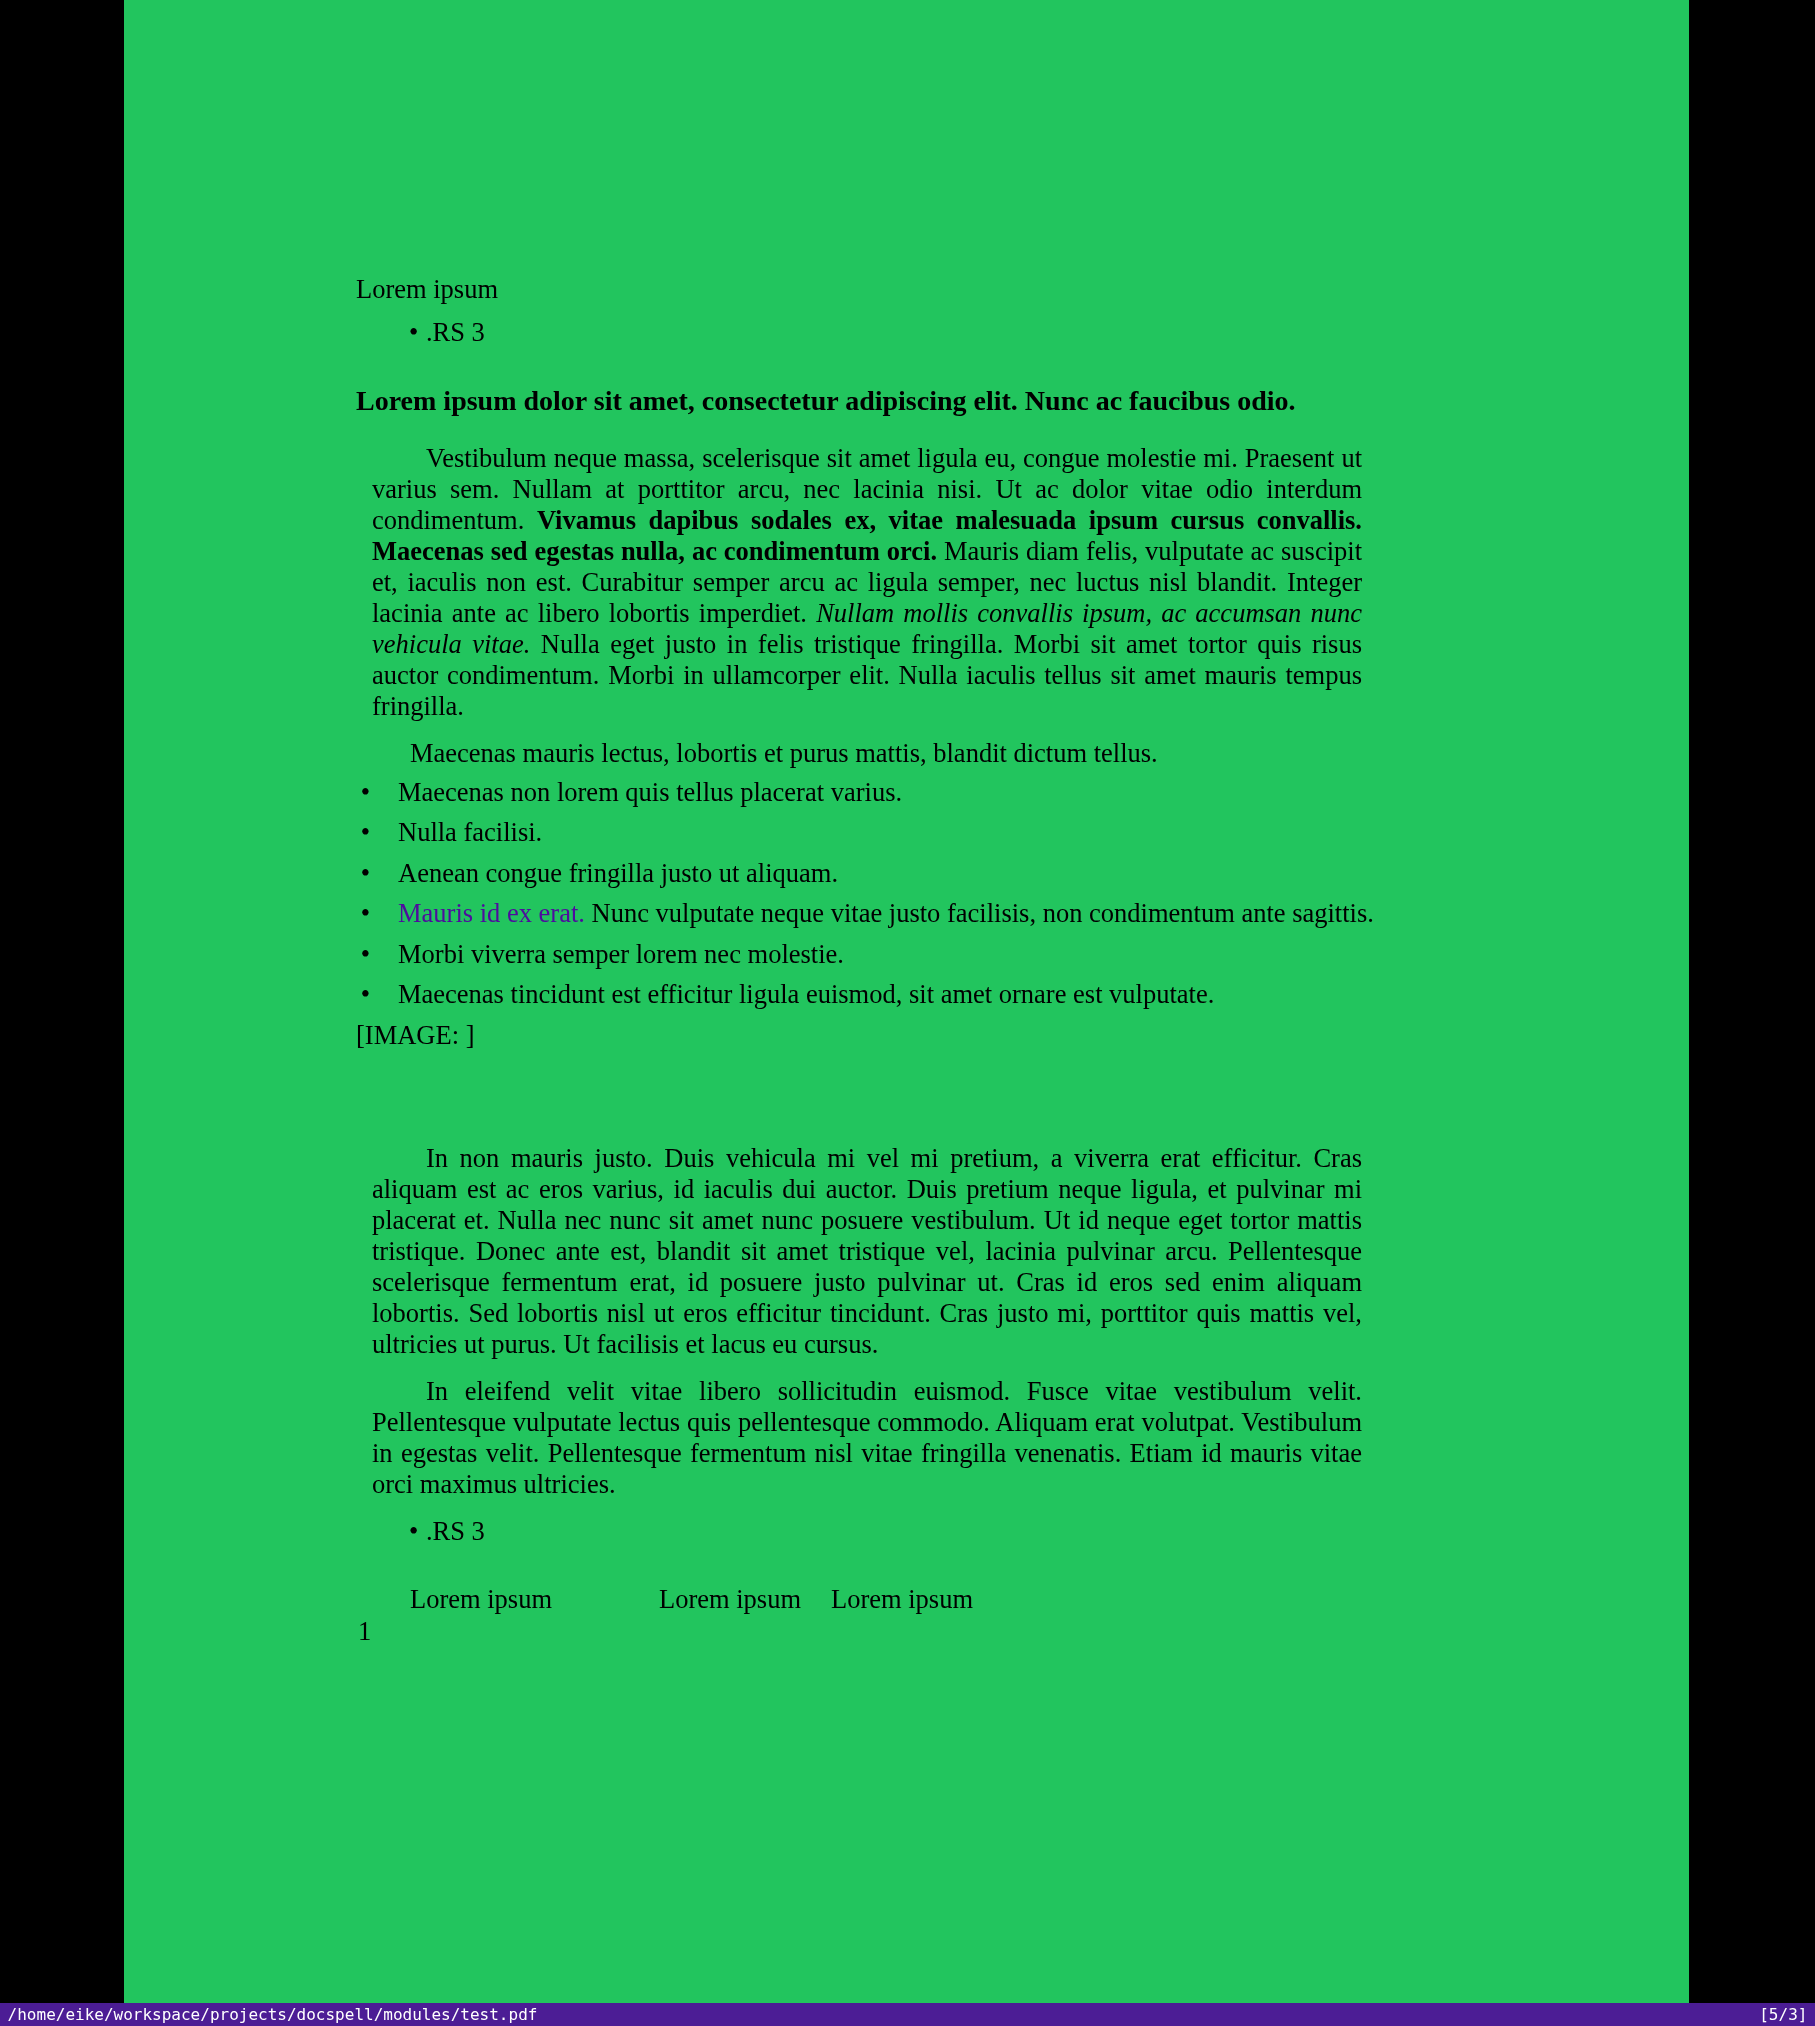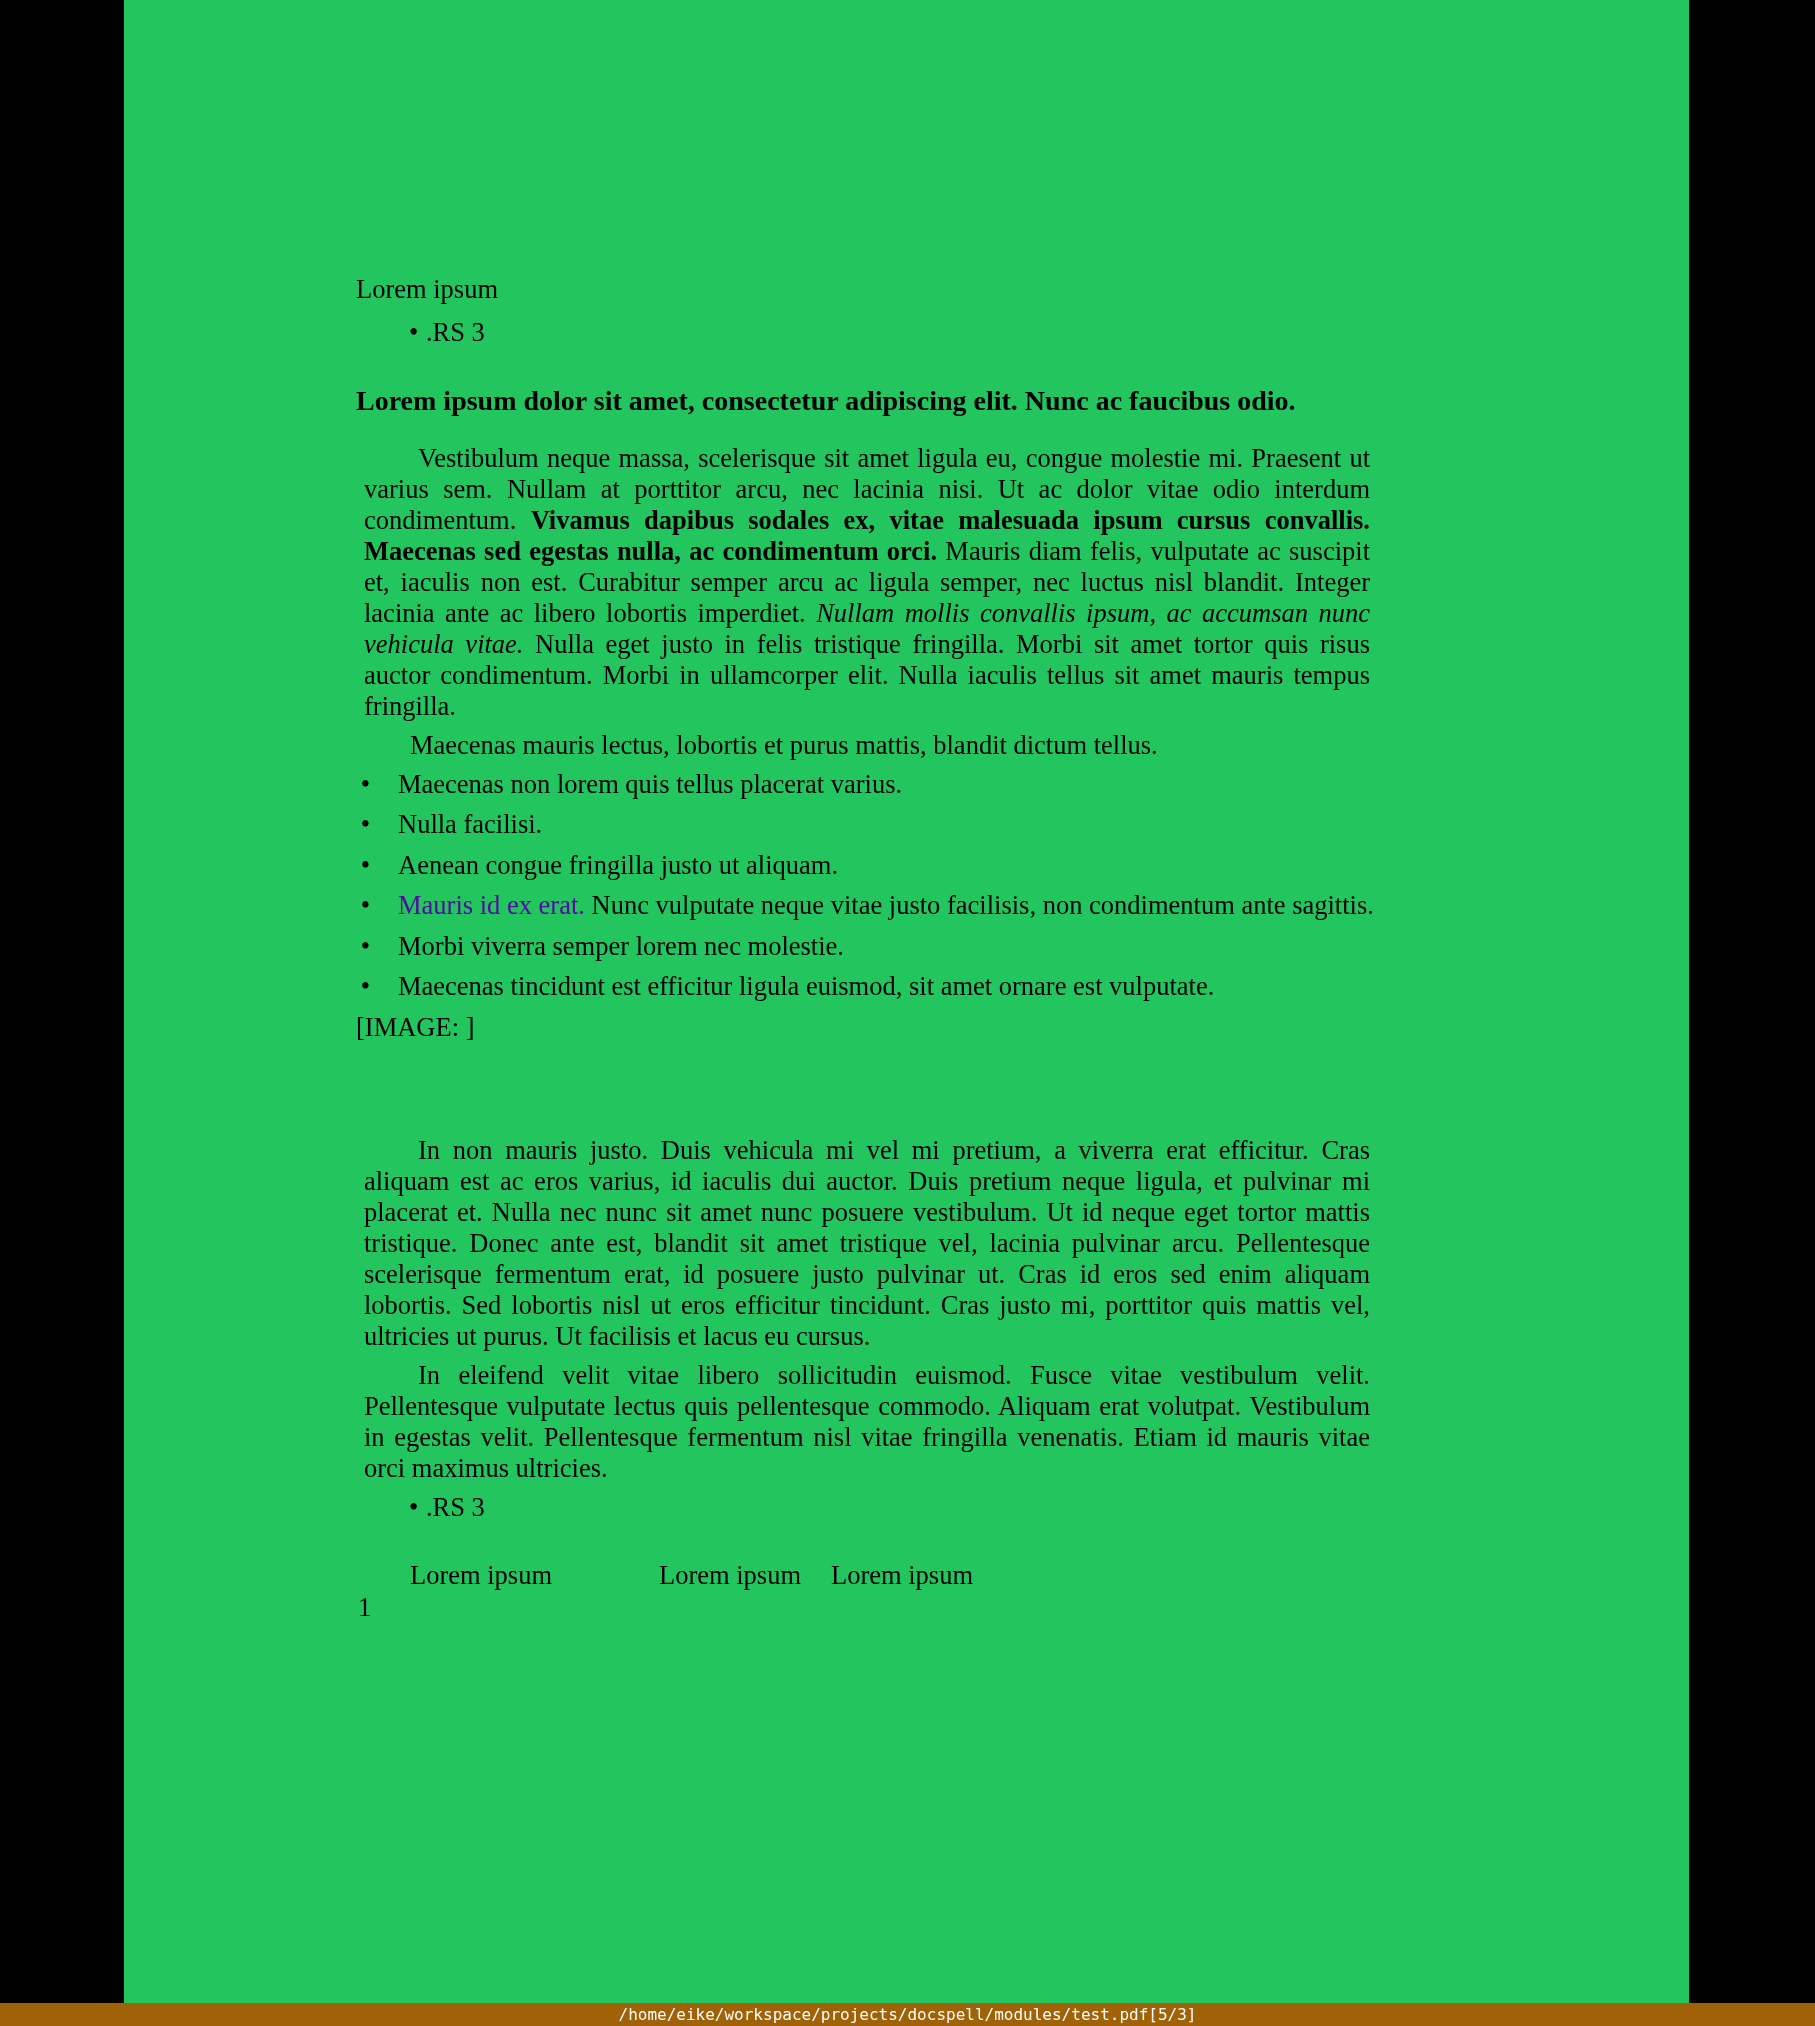--- a/index.html
+++ b/index.html
@@ -24,21 +24,21 @@
     font-size: 26.5px;
     line-height: 31px;
   }
   .intro-label { margin-top: 274px; }
   .rs-item { margin-top: 12.3px; padding-left: 53px; }
   .rs-item .blt { margin-right: 7.6px; }
   .doc-h1 {
     font-size: 28px; font-weight: bold; line-height: 36px;
     margin: 35px 0 4px 0;
   }
-  .para { text-align: justify; text-indent: 54px; margin: 8px; }
+  .para { text-align: justify; text-indent: 54px; margin: 16px; }
   .para1 { margin-top: 24px; }
   .lead-line { margin-top: 8px; text-indent: 54px; }
   .doc-list { list-style: none; margin: 7.6px 0 0 0; padding: 0; }
   .doc-list li {
     position: relative;
     padding-left: 42px;
     margin-bottom: 9.5px;
   }
   .doc-list .bullet { position: absolute; left: 4.7px; top: 0; }
   .link { color: #4e0d9e; }
@@ -55,27 +55,27 @@
     display: grid;
     grid-template-columns: 54px 249px 172px 1fr;
   }
   .doc-table .cell { line-height: 32px; }
   .doc-table .num-cell { padding-left: 1.9px; }
   .doc-table .wrap-cell { text-align: justify; padding-right: 23px; }
   .statusbar {
     position: absolute;
     left: 0; top: 2003px;
     width: 100%; height: 23px;
-    background: #a16207;
+    background: #4c1d95;
     color: #ffffff;
     font-family: "DejaVu Sans Mono", "Liberation Mono", monospace;
     font-size: 16px;
     line-height: 23px;
     display: flex;
-    justify-content: center;
+    justify-content: space-between;
     padding: 0 7.6px;
     box-sizing: border-box;
     white-space: nowrap;
   }
 </style>
 </head>
 <body>
 
 <div class="page">
   <div class="content">

